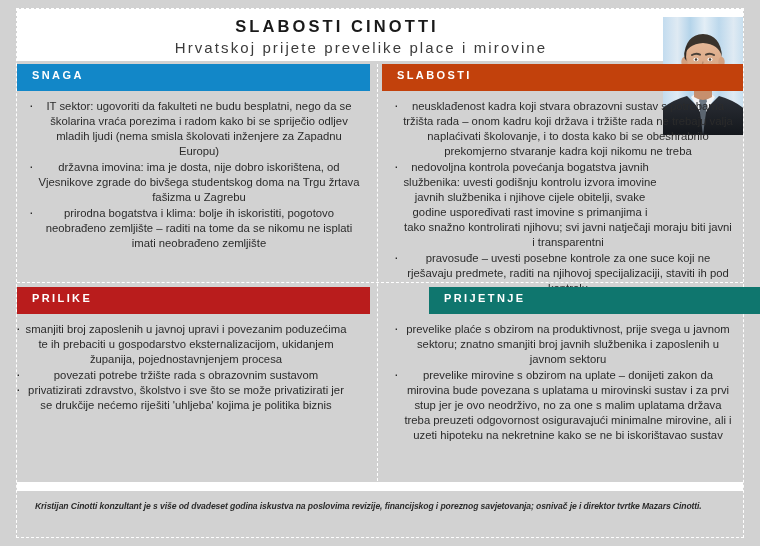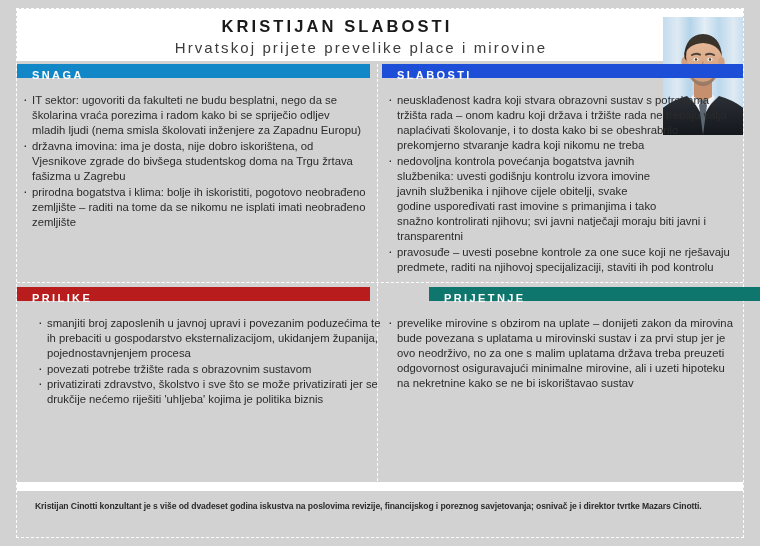--- a/index.html
+++ b/index.html
@@ -73,51 +73,52 @@
     width: 80px;
     height: 118px;
     overflow: hidden;
     background: #cfe2ef;
   }
   .portrait svg { display: block; }
 
   
   .qhead {
     position: absolute;
-    height: 14px;
+    height: 27px;
     box-sizing: border-box;
     color: #ffffff;
     font-size: 11px;
     font-weight: bold;
     letter-spacing: 2.4px;
     line-height: 23px;
     padding-left: 15px;
   }
   .qhead.snaga      { left: 17px;  top: 64px;  width: 353px; background: #1287c8; }
-  .qhead.slabosti   { left: 382px; top: 64px;  width: 361px; background: #1d4ed8; }
+  .qhead.slabosti   { left: 382px; top: 64px;  width: 361px; background: #c2410c; }
   .qhead.prilike    { left: 17px;  top: 287px; width: 353px; background: #b91c1c; }
   .qhead.prijetnje  { left: 382px; top: 287px; width: 361px; background: #0f766e; margin-left: 47px; }
 
   
   .qbody {
     position: absolute;
     box-sizing: border-box;
     color: #2b2b2b;
     font-size: 11.3px;
     line-height: 15.1px;
   }
   .qbody.snaga     { left: 17px;  top: 89px;  width: 353px; height: 180px; }
   .qbody.slabosti  { left: 382px; top: 89px;  width: 361px; height: 180px; }
-  .qbody.prilike   { left: 32px;  top: 312px; width: 353px; height: 166px; }
+  .qbody.prilike   { left: 4px;  top: 312px; width: 353px; height: 166px; }
   .qbody.prijetnje { left: 382px; top: 312px; width: 361px; height: 166px; }
 
   ul.bullets {
     list-style: none;
-    margin: 4px;
+    margin: 10px;
     padding: 0;
+    text-align: center;
   }
   ul.bullets > li {
     position: relative;
     padding-left: 11px;
     margin: 0 0 0.5px 0;
   }
   ul.bullets > li::before {
     content: "\00B7";
     position: absolute;
     left: 2px;
@@ -161,35 +162,36 @@
     width: 726px;
     height: 9px;
     background: #ffffff;
   }
   .footer-text {
     position: absolute;
     left: 35px;
     top: 500px;
     width: 700px;
     font-size: 8.6px;
+    font-style: italic;
     font-weight: bold;
     color: #2b2b2b;
     line-height: 13.5px;
     letter-spacing: -0.1px;
   }
 </style>
 </head>
 <body>
 
 <div id="infographic">
 
   <div class="frame"></div>
 
   <div class="title-bar">
-    <div class="title-main">KRISTIJAN SLABOSTI</div>
+    <div class="title-main">SLABOSTI CINOTTI</div>
     <div class="title-sub">Hrvatskoj prijete prevelike place i mirovine</div>
   </div>
 
   <div class="portrait">
     <svg width="80" height="118" viewBox="0 0 80 118">
       <defs>
         <linearGradient id="bgstripe" x1="0" y1="0" x2="1" y2="0">
           <stop offset="0%" stop-color="#c3dcef"></stop>
           <stop offset="18%" stop-color="#dfeaf3"></stop>
           <stop offset="34%" stop-color="#b4d4ea"></stop>
@@ -273,20 +275,21 @@
     <ul class="bullets">
       <li>smanjiti broj zaposlenih u javnoj upravi i povezanim poduzećima te ih prebaciti u gospodarstvo eksternalizacijom, ukidanjem županija, pojednostavnjenjem procesa</li>
       <li>povezati potrebe tržište rada s obrazovnim sustavom</li>
       <li>privatizirati zdravstvo, školstvo i sve što se može privatizirati jer se drukčije nećemo riješiti 'uhljeba' kojima je politika biznis</li>
     </ul>
   </div>
 
   <div class="qhead prijetnje">PRIJETNJE</div>
   <div class="qbody prijetnje">
     <ul class="bullets">
+      <li>prevelike plaće s obzirom na produktivnost, prije svega u javnom sektoru; znatno smanjiti broj javnih službenika i zaposlenih u javnom sektoru</li>
       <li>prevelike mirovine s obzirom na uplate – donijeti zakon da mirovina bude povezana s uplatama u mirovinski sustav i za prvi stup jer je ovo neodrživo, no za one s malim uplatama država treba preuzeti odgovornost osiguravajući minimalne mirovine, ali i uzeti hipoteku na nekretnine kako se ne bi iskorištavao sustav</li>
     </ul>
   </div>
 
   <div class="footer-rule"></div>
   <div class="footer-text">Kristijan Cinotti konzultant je s više od dvadeset godina iskustva na poslovima revizije, financijskog i poreznog savjetovanja; osnivač je i direktor tvrtke Mazars Cinotti.</div>
 
 </div>
 
 </body></html>

